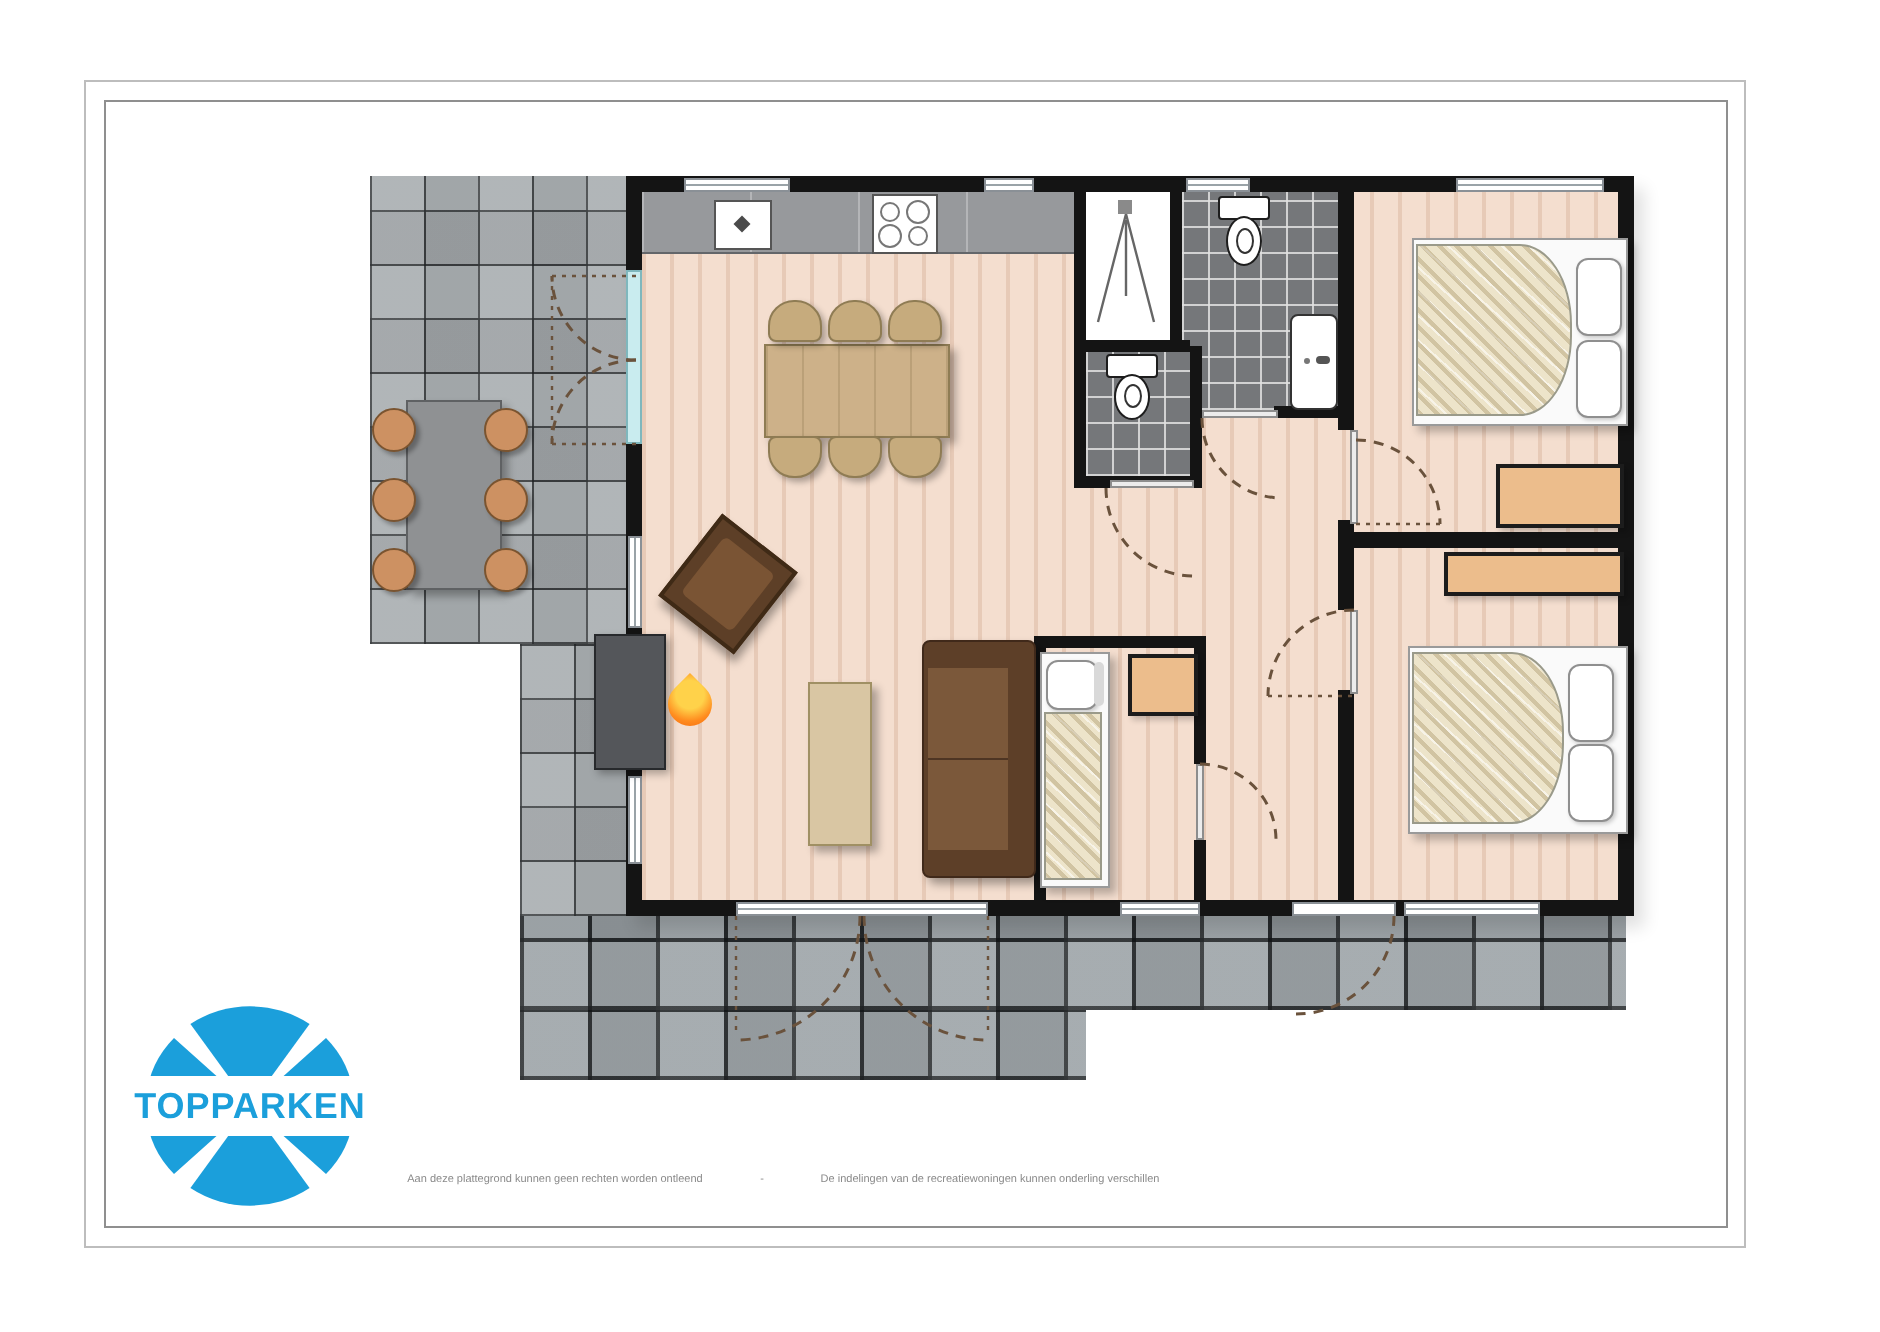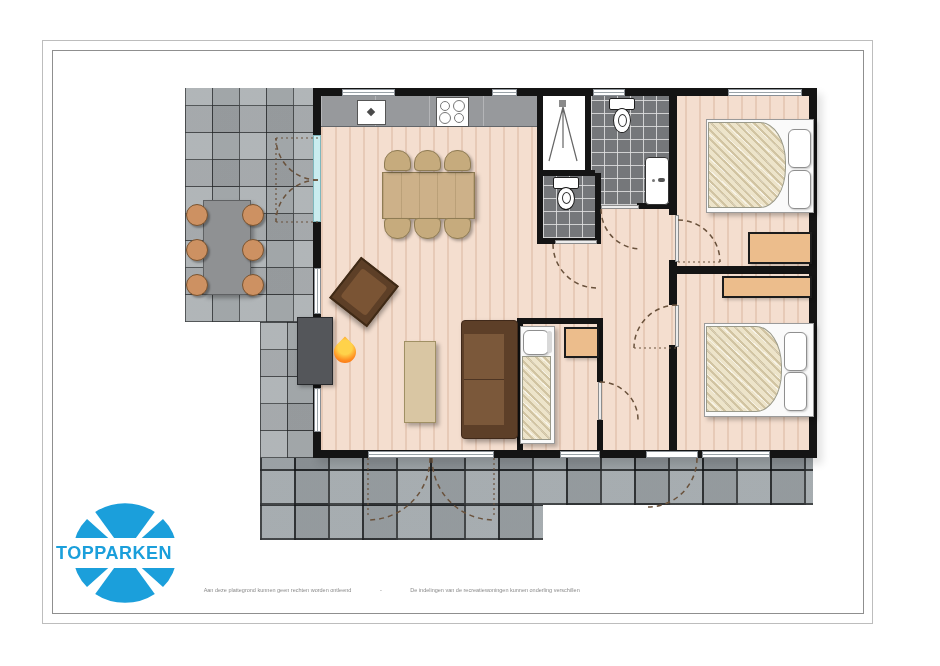--- a/index.html
+++ b/index.html
@@ -43,21 +43,21 @@
   .hatch{background-color:#ede4ca;
     background-image:
       repeating-linear-gradient(45deg, rgba(150,128,78,.32) 0 2px, transparent 2px 6px),
       repeating-linear-gradient(42deg, rgba(255,255,255,.55) 0 1px, transparent 1px 9px);
     border:1px solid #9a9a8a;box-sizing:border-box;}
   .bedframe{background:#fafafa;border:1px solid #9a9a9a;box-shadow:3px 3px 4px rgba(0,0,0,.25);}
   .chair{background:#c6ab7d;border:1px solid #8f7c54;box-sizing:border-box;box-shadow:2px 2px 3px rgba(0,0,0,.3);}
   .ochair{width:22px;height:22px;border-radius:50%;background:#cd9162;border:1px solid #7a5430;box-sizing:border-box;box-shadow:2px 2px 2px rgba(0,0,0,.3);}
   .fixwhite{background:#fff;border:1.5px solid #1d1d1d;box-sizing:border-box;}
   .footer-note{position:absolute;font-size:5.5px;color:#8a8a8a;text-align:center;line-height:10px;}
-  #logo-text{position:absolute;left:46px;top:543px;width:136px;text-align:center;
+  #logo-text{position:absolute;left:57px;top:543px;width:136px;text-align:center;
      font-weight:bold;font-size:18px;letter-spacing:.5px;color:#1b9fdb;}
   svg{display:block;}
 </style>
 </head>
 <body>
 
 <div id="canvas">
 
   <div class="abs frame-outer"></div>
   <div class="abs frame-inner"></div>

